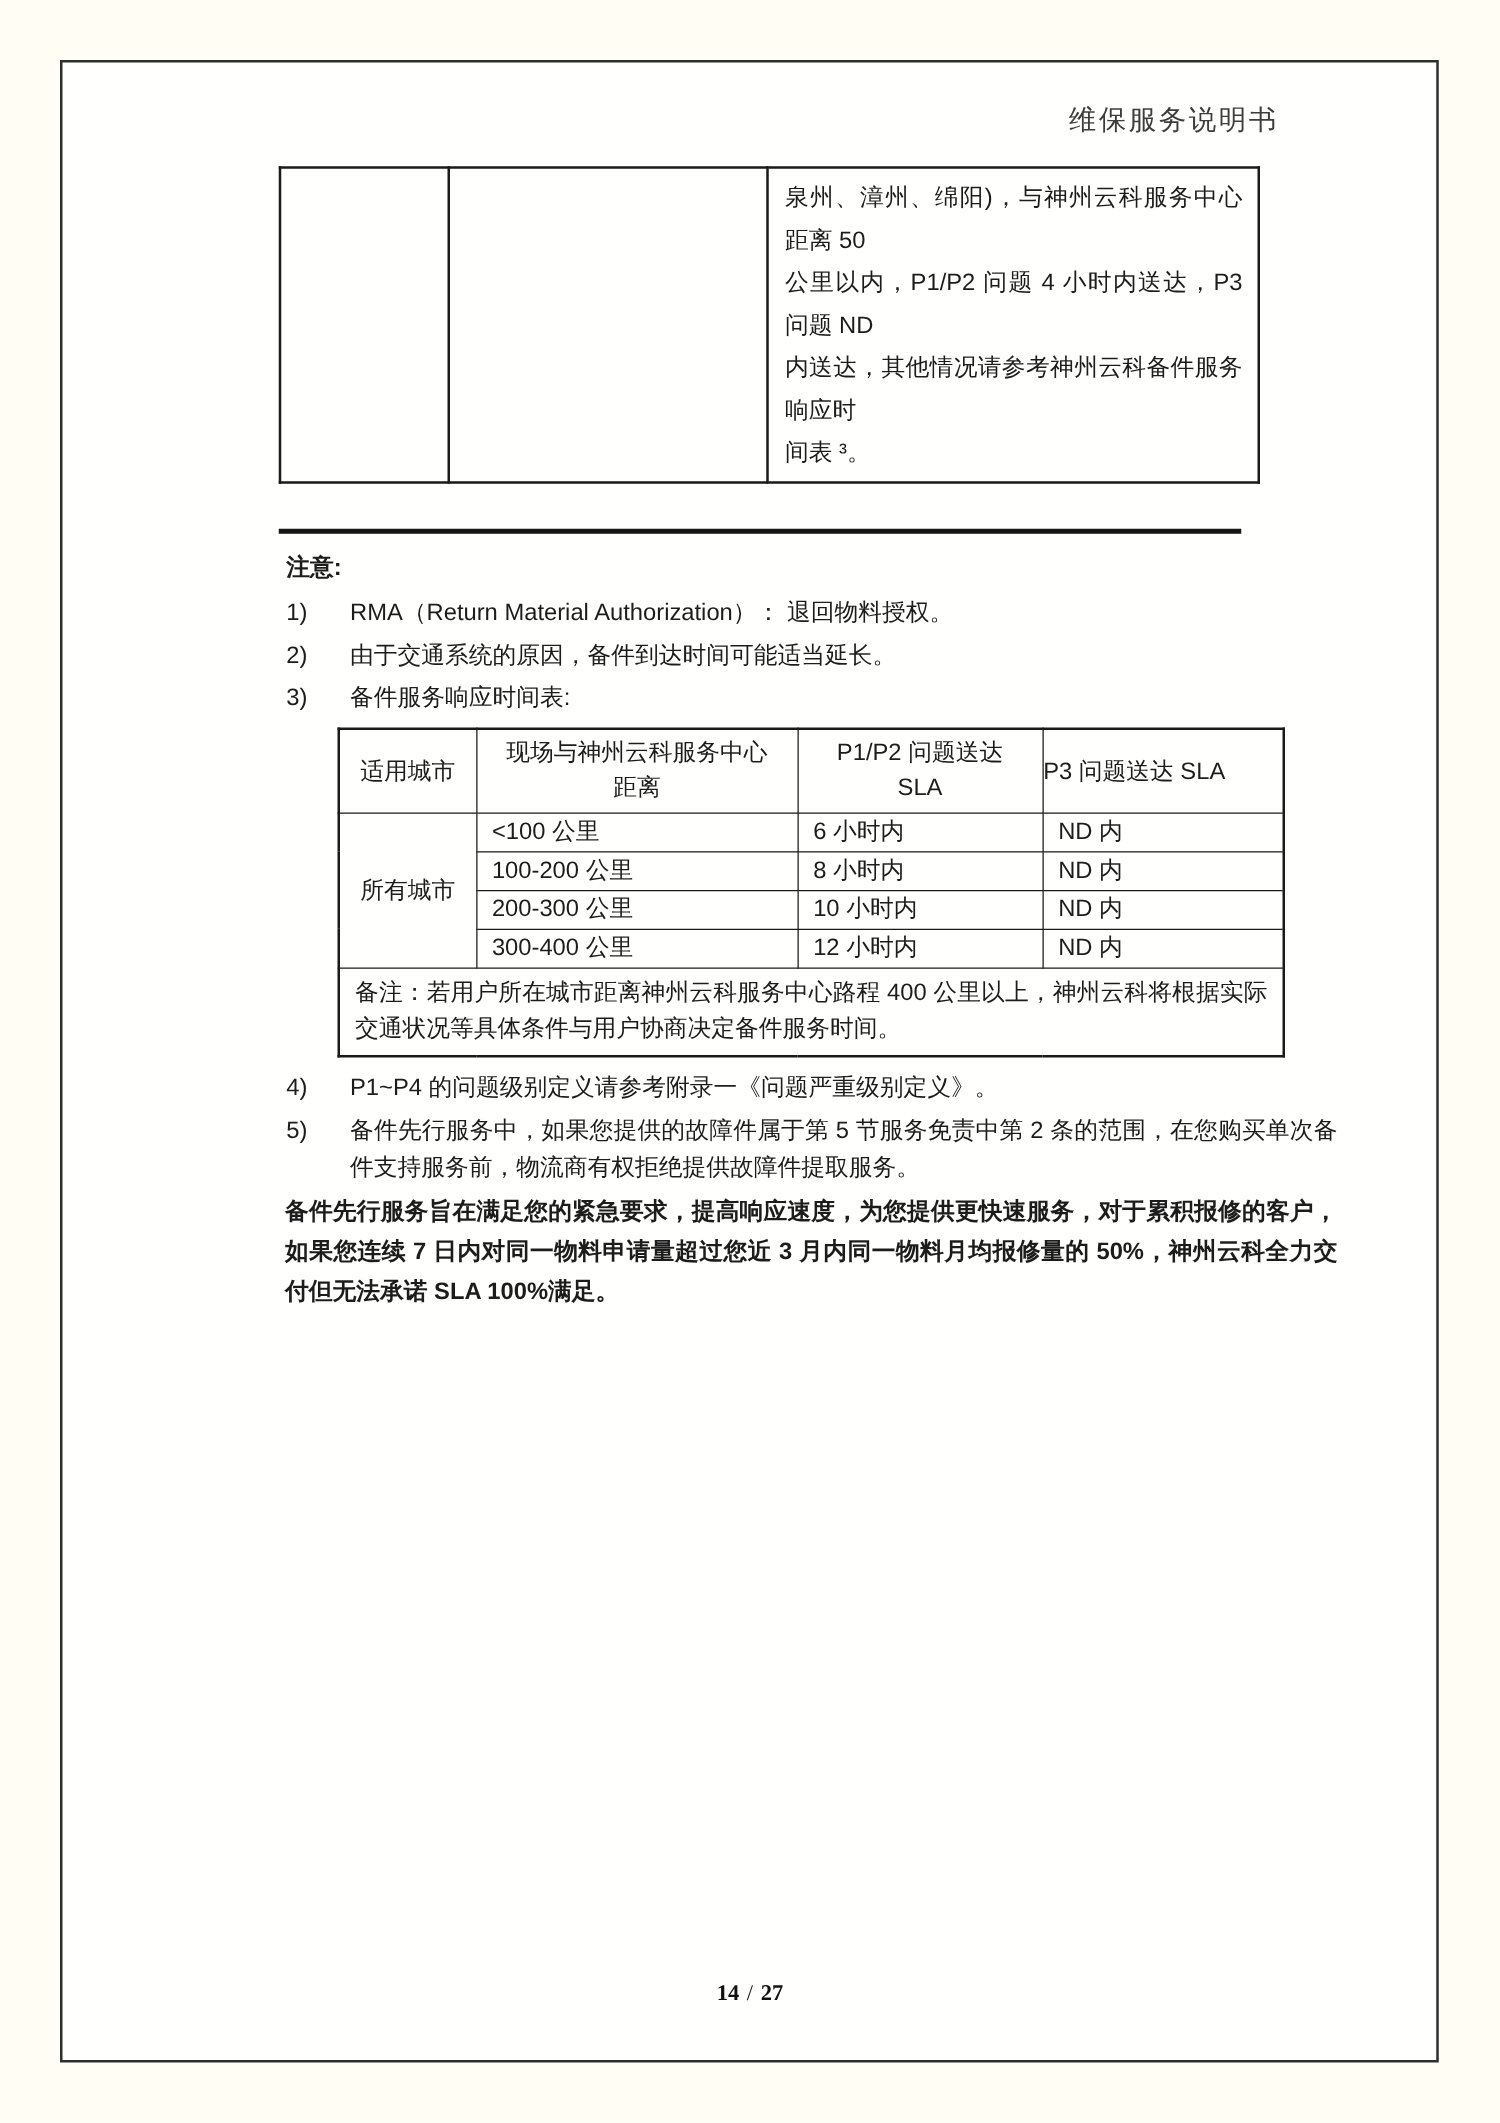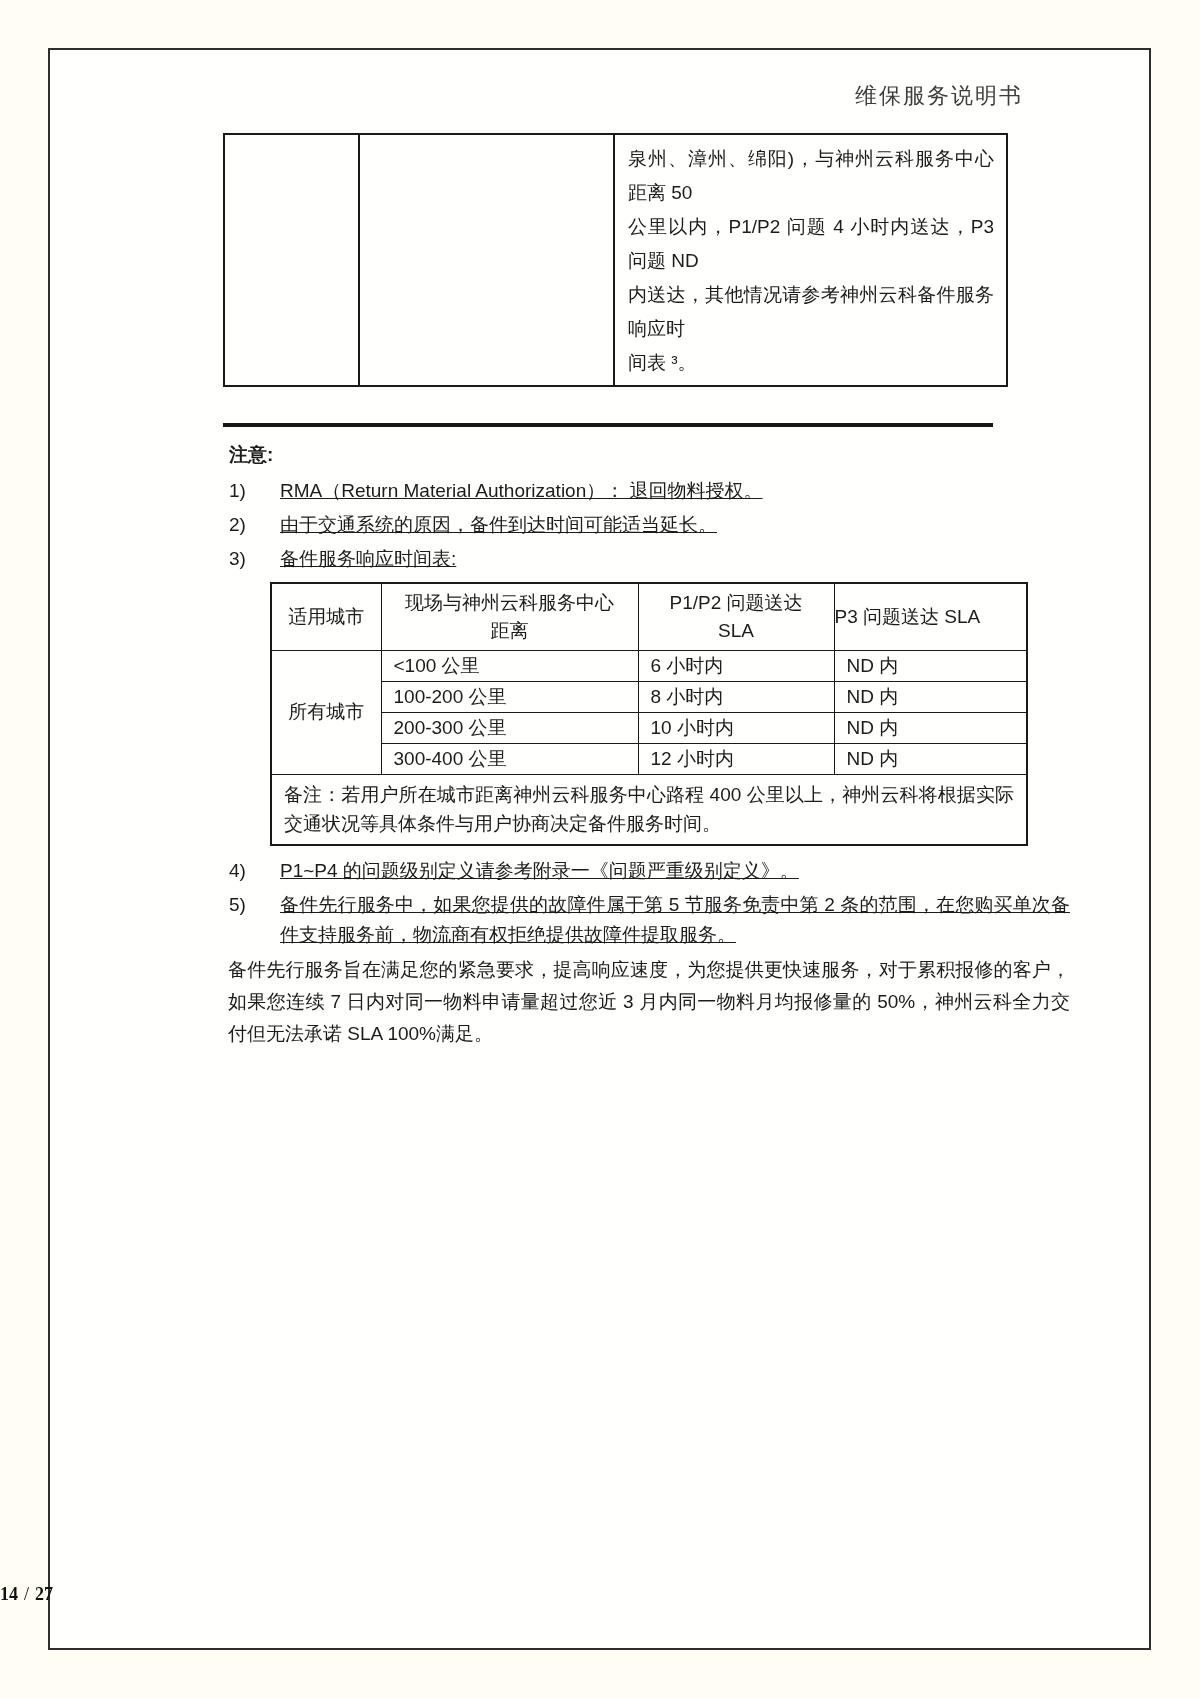--- a/index.html
+++ b/index.html
@@ -62,21 +62,21 @@
     font-weight: bold;
     line-height: 26px;
   }
   .notice-list { margin-top: 8px; margin-left: 6px; }
   .notice-item {
     display: flex;
     margin-bottom: 4px;
     line-height: 30px;
   }
   .notice-item .num { width: 51px; flex: 0 0 51px; }
-  .notice-item .txt { flex: 1; text-align: justify; text-decoration: underline; }
+  .notice-item .txt { flex: 1; text-align: justify; }
   
   table.sla-table {
     border-collapse: collapse;
     table-layout: fixed;
     width: 756px;
     margin: 8px 0 0 47px;
     padding-left: 20px;
   }
   table.sla-table th, table.sla-table td {
     border: 1.5px solid #1a1a1a;
@@ -100,27 +100,28 @@
     text-align: justify;
     border-radius: 13px;
   }
   
   .closing-para {
     margin-top: 4px;
     margin-left: 5px;
     width: 842px;
     line-height: 32px;
     text-align: justify;
+    font-weight: bold;
   }
   
   .page-footer {
     position: absolute;
     top: 1584px; left: 0;
     width: 1200px;
-    text-align: left;
+    text-align: center;
     font-family: "Liberation Serif", "DejaVu Serif", serif;
     font-size: 18px;
     color: #111;
   }
   .page-footer .pg-num { font-weight: bold; }
   .page-footer .pg-sep { font-weight: normal; padding: 0 6px; }
 </style>
 </head>
 <body>
 

